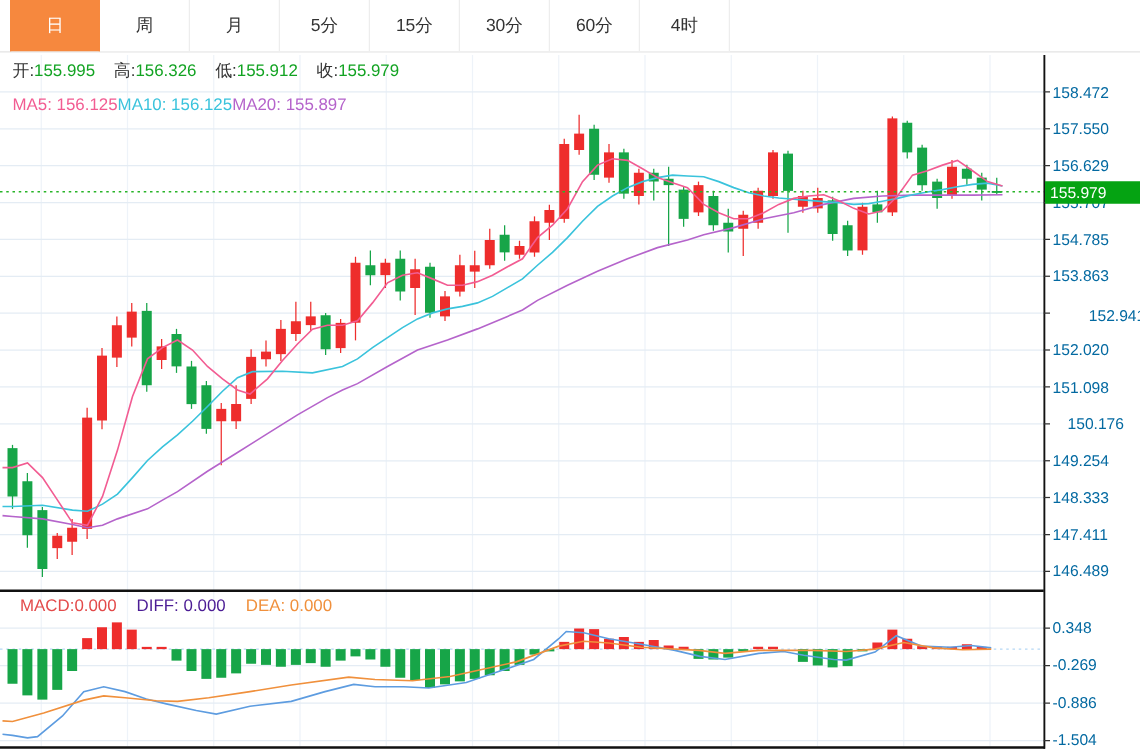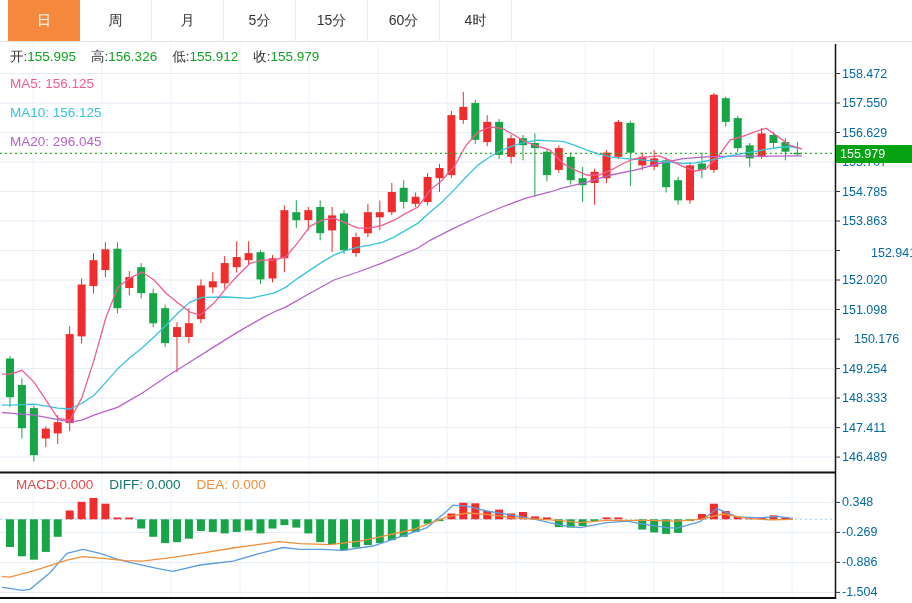--- a/index.html
+++ b/index.html
@@ -10,45 +10,46 @@
           border-bottom:1px solid #e3e3e3;display:flex;padding-left:8px;box-sizing:border-box;z-index:10;}
   .tab{width:72px;line-height:40px;text-align:center;font-size:14px;color:#333;
        border-right:1px solid #ededed;cursor:pointer;box-sizing:border-box;background:#fff;}
   .tab:first-child{border-left:1px solid #ededed;}
   .tab.selected{background:#f6883e;color:#fff;border-color:#f6883e;}
   
   .stage{position:absolute;left:0;top:0;width:912px;height:603px;z-index:1;}
   #chart-svg{position:absolute;left:0;top:0;z-index:1;}
   .overlay{position:absolute;z-index:3;white-space:nowrap;font-size:13.5px;}
   .ohlc-row{left:10px;top:48px;display:flex;gap:15px;justify-content:flex-end;}
-  .ma-row{left:10px;top:76px;display:flex;gap:14px;flex-direction:column;}
+  .ma-row{left:10px;top:76px;display:flex;}
   .macd-row{left:16px;top:477px;display:flex;gap:16px;}
   .lbl{color:#333;}
   .c-green{color:#12a322;}
   .c-pink{color:#f25c92;}
   .c-cyan{color:#3ac3dc;}
   .c-purple{color:#b564cb;}
   .c-red{color:#e34a4a;}
-  .c-blue{color:#0f766e;}
+  .c-blue{color:#4c1d95;}
   .c-orange{color:#f0903c;}
   .axis-label{position:absolute;left:842px;font-size:12.5px;color:#0369a1;z-index:2;height:16px;line-height:16px;}
   .price-badge{position:absolute;left:836px;top:144.5px;width:74px;height:18px;background:#05a312;
                color:#fff;font-size:12.5px;line-height:18px;padding-left:4px;z-index:4;}
 </style>
 </head>
 <body>
 
 <div class="app">
 
   <div class="tabbar">
     <div class="tab selected">日</div>
     <div class="tab">周</div>
     <div class="tab">月</div>
     <div class="tab">5分</div>
     <div class="tab">15分</div>
+    <div class="tab">30分</div>
     <div class="tab">60分</div>
     <div class="tab">4时</div>
   </div>
 
   <div class="stage" id="stage">
     <svg id="chart-svg" width="912" height="603" viewBox="0 0 912 603">
         <line x1="33" y1="44" x2="33" y2="597" stroke="#eef3f9" stroke-width="1"></line>
         <line x1="102" y1="44" x2="102" y2="597" stroke="#eef3f9" stroke-width="1"></line>
         <line x1="171" y1="44" x2="171" y2="597" stroke="#eef3f9" stroke-width="1"></line>
         <line x1="240" y1="44" x2="240" y2="597" stroke="#eef3f9" stroke-width="1"></line>
@@ -310,21 +311,21 @@
     <div class="overlay ohlc-row">
       <span><span class="lbl">开:</span><span class="c-green">155.995</span></span>
       <span><span class="lbl">高:</span><span class="c-green">156.326</span></span>
       <span><span class="lbl">低:</span><span class="c-green">155.912</span></span>
       <span><span class="lbl">收:</span><span class="c-green">155.979</span></span>
     </div>
 
     <div class="overlay ma-row">
       <span class="c-pink"><span>MA5:</span> <span>156.125</span></span>
       <span class="c-cyan"><span>MA10:</span> <span>156.125</span></span>
-      <span class="c-purple"><span>MA20:</span> <span>296.045</span></span>
+      <span class="c-purple"><span>MA20:</span> <span>155.897</span></span>
     </div>
 
     <div class="overlay macd-row">
       <span class="c-red"><span>MACD:</span><span>0.000</span></span>
       <span class="c-blue"><span>DIFF:</span> <span>0.000</span></span>
       <span class="c-orange"><span>DEA:</span> <span>0.000</span></span>
     </div>
 
     <div class="price-badge">155.979</div>
   <div class="axis-label" style="top: 65.5px;">158.472</div>

